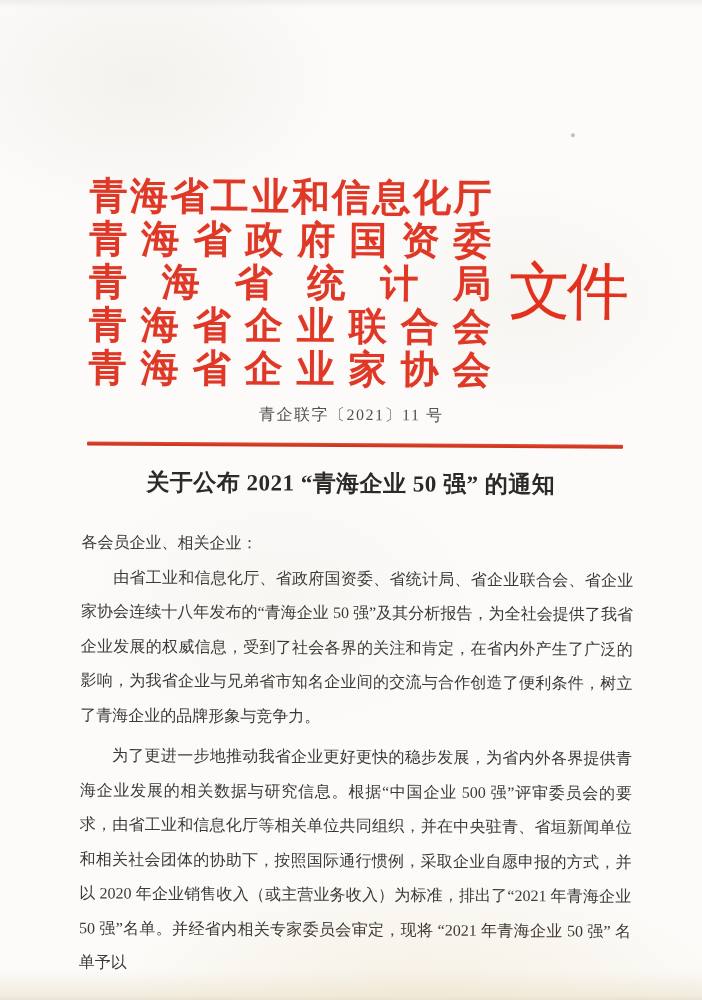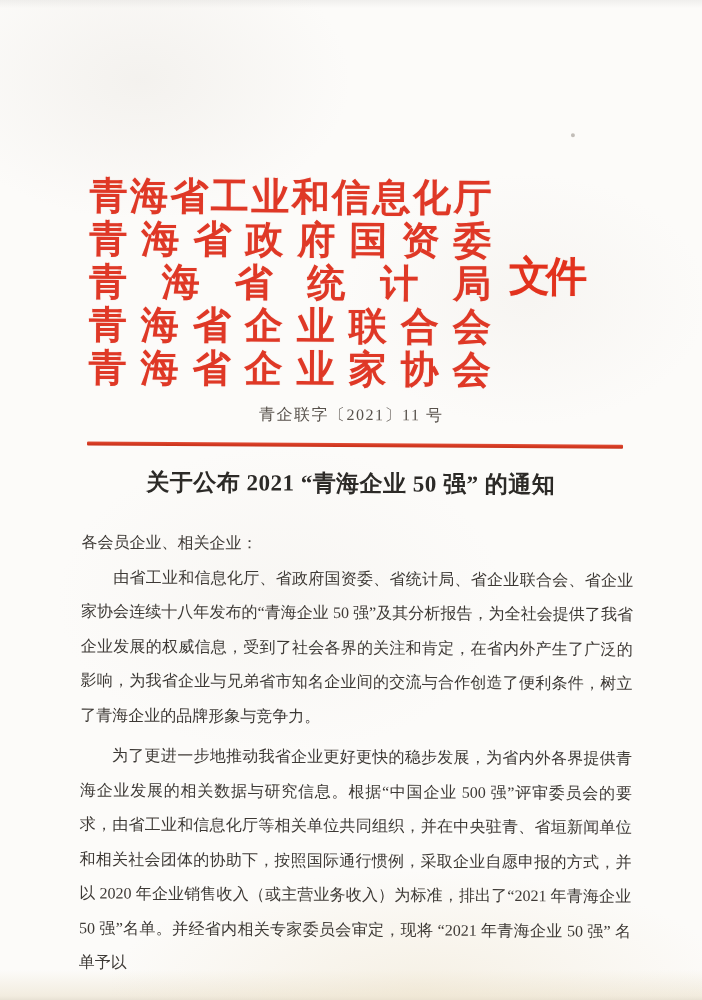--- a/index.html
+++ b/index.html
@@ -32,21 +32,21 @@
   }
   .org-line {
     display: flex; justify-content: space-between;
     height: 43px; align-items: center;
     font-size: 38px; font-weight: 700;
     white-space: nowrap;
     text-shadow: 0 0 1px rgba(223,56,38,0.35);
   }
   .file-label {
     position: absolute; top: 248px; left: 508px;
-    font-size: 41px; font-weight: 700; letter-spacing: -4px;
+    font-size: 62px; font-weight: 400; letter-spacing: -4px;
     color: #e2321d;
     text-shadow: 0 0 1px rgba(226,50,29,0.4);
     white-space: nowrap;
   }
 
   
   .doc-number {
     position: absolute; top: 405px; left: 0; width: 702px;
     text-align: center;
     font-size: 16px; letter-spacing: 1.5px;

